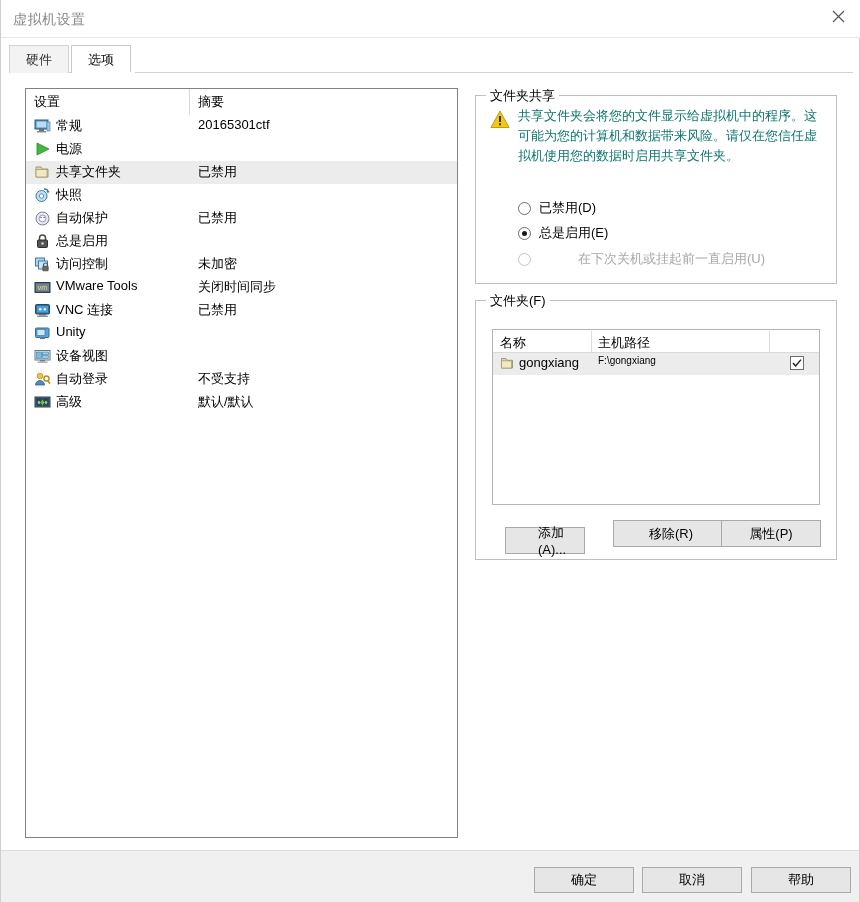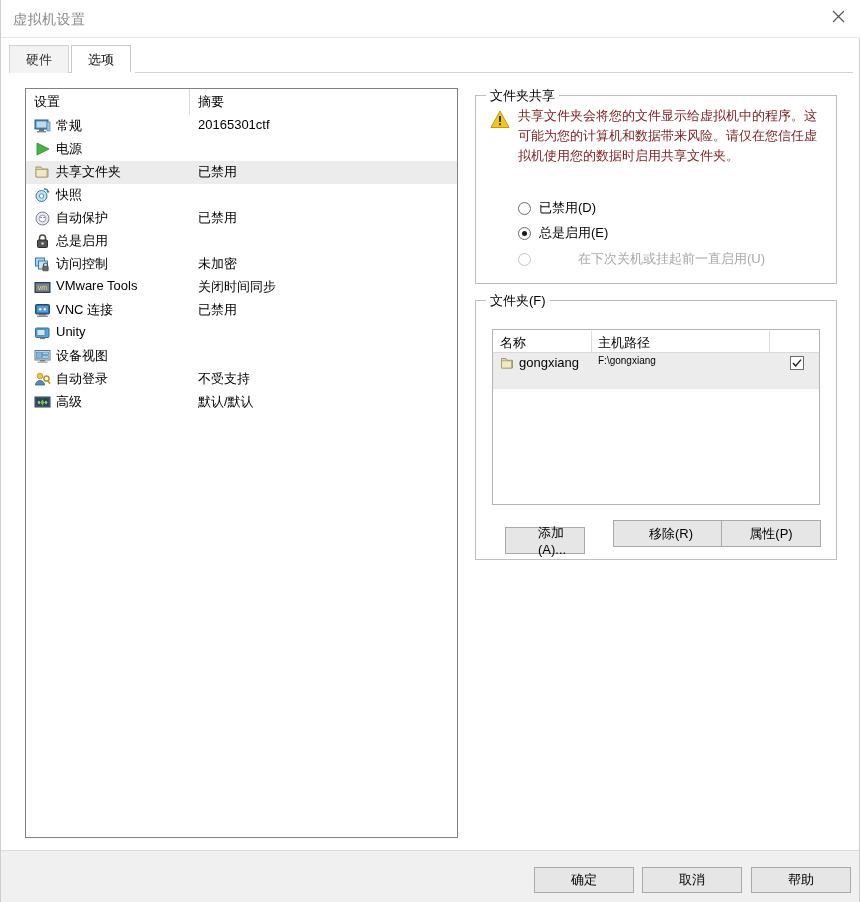--- a/index.html
+++ b/index.html
@@ -122,21 +122,21 @@
   #group-folders { left: 474px; top: 300px; width: 362px; height: 260px; }
 
   
   #warn-icon {
     position: absolute; left: 14px; top: 14px;
     width: 20px; height: 19px;
   }
   #warn-text {
     position: absolute; left: 42px; top: 10px;
     width: 304px;
-    font-size: 13px; line-height: 20px; color: #7f1d1d;
+    font-size: 13px; line-height: 20px; color: #0f766e;
   }
 
   
   .radio-row {
     position: absolute; left: 42px;
     display: flex; align-items: center;
     cursor: pointer;
   }
   .radio-mark {
     width: 13px; height: 13px; border-radius: 50%;
@@ -169,21 +169,21 @@
     background: #ffffff;
   }
   .fh-label { position: absolute; top: 4px; font-size: 13px; }
   #fh-name { left: 7px; }
   #fh-path { left: 105px; }
   .fh-sep { position: absolute; top: 1px; width: 1px; height: 21px; background: #dcdcdc; }
   #fh-sep1 { left: 98px; }
   #fh-sep2 { left: 276px; }
 
   #folder-row {
-    position: relative; height: 36px;
+    position: relative; height: 22px;
     background: #ececec;
     cursor: default;
   }
   #folder-row-icon { position: absolute; left: 7px; top: 3px; width: 15px; height: 15px; }
   #folder-row-name { position: absolute; left: 26px; top: 2px; font-size: 13px; }
   #folder-row-path { position: absolute; left: 105px; top: 2px; font-size: 10px; }
   #folder-row-check {
     position: absolute; left: 297px; top: 3px;
     width: 14px; height: 14px;
     border: 1px solid #6d6d6d; background: #ffffff;

